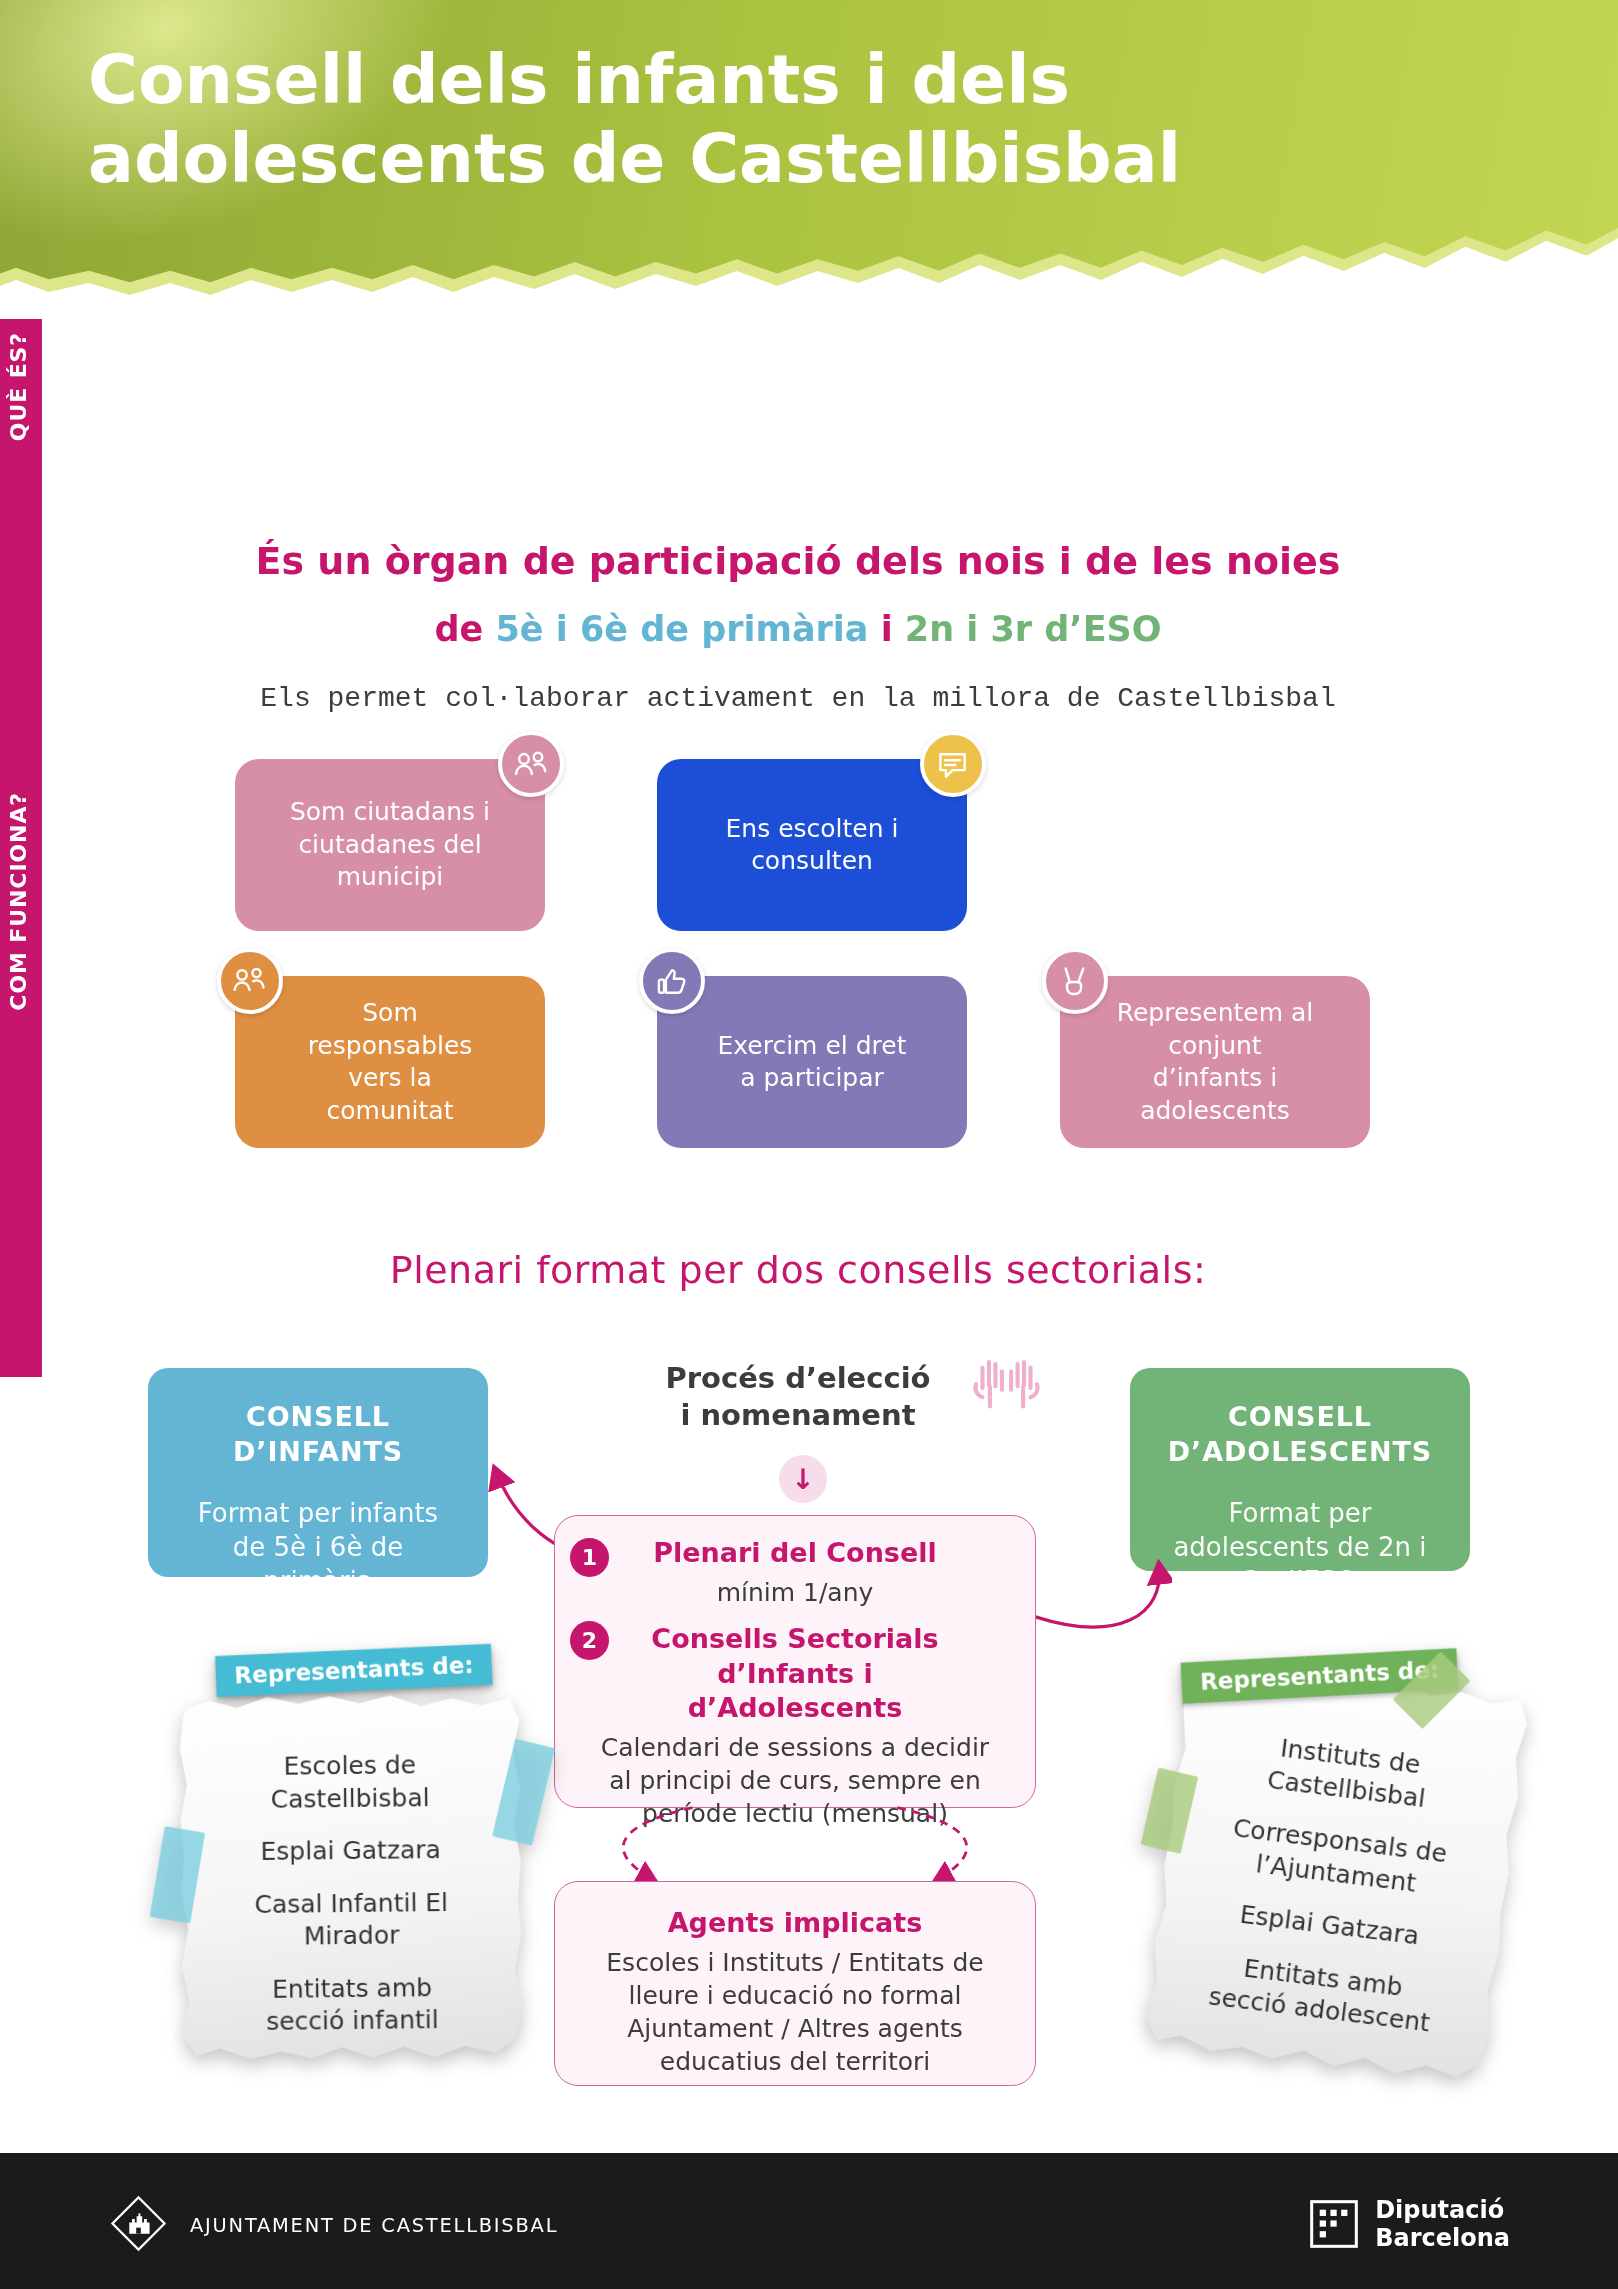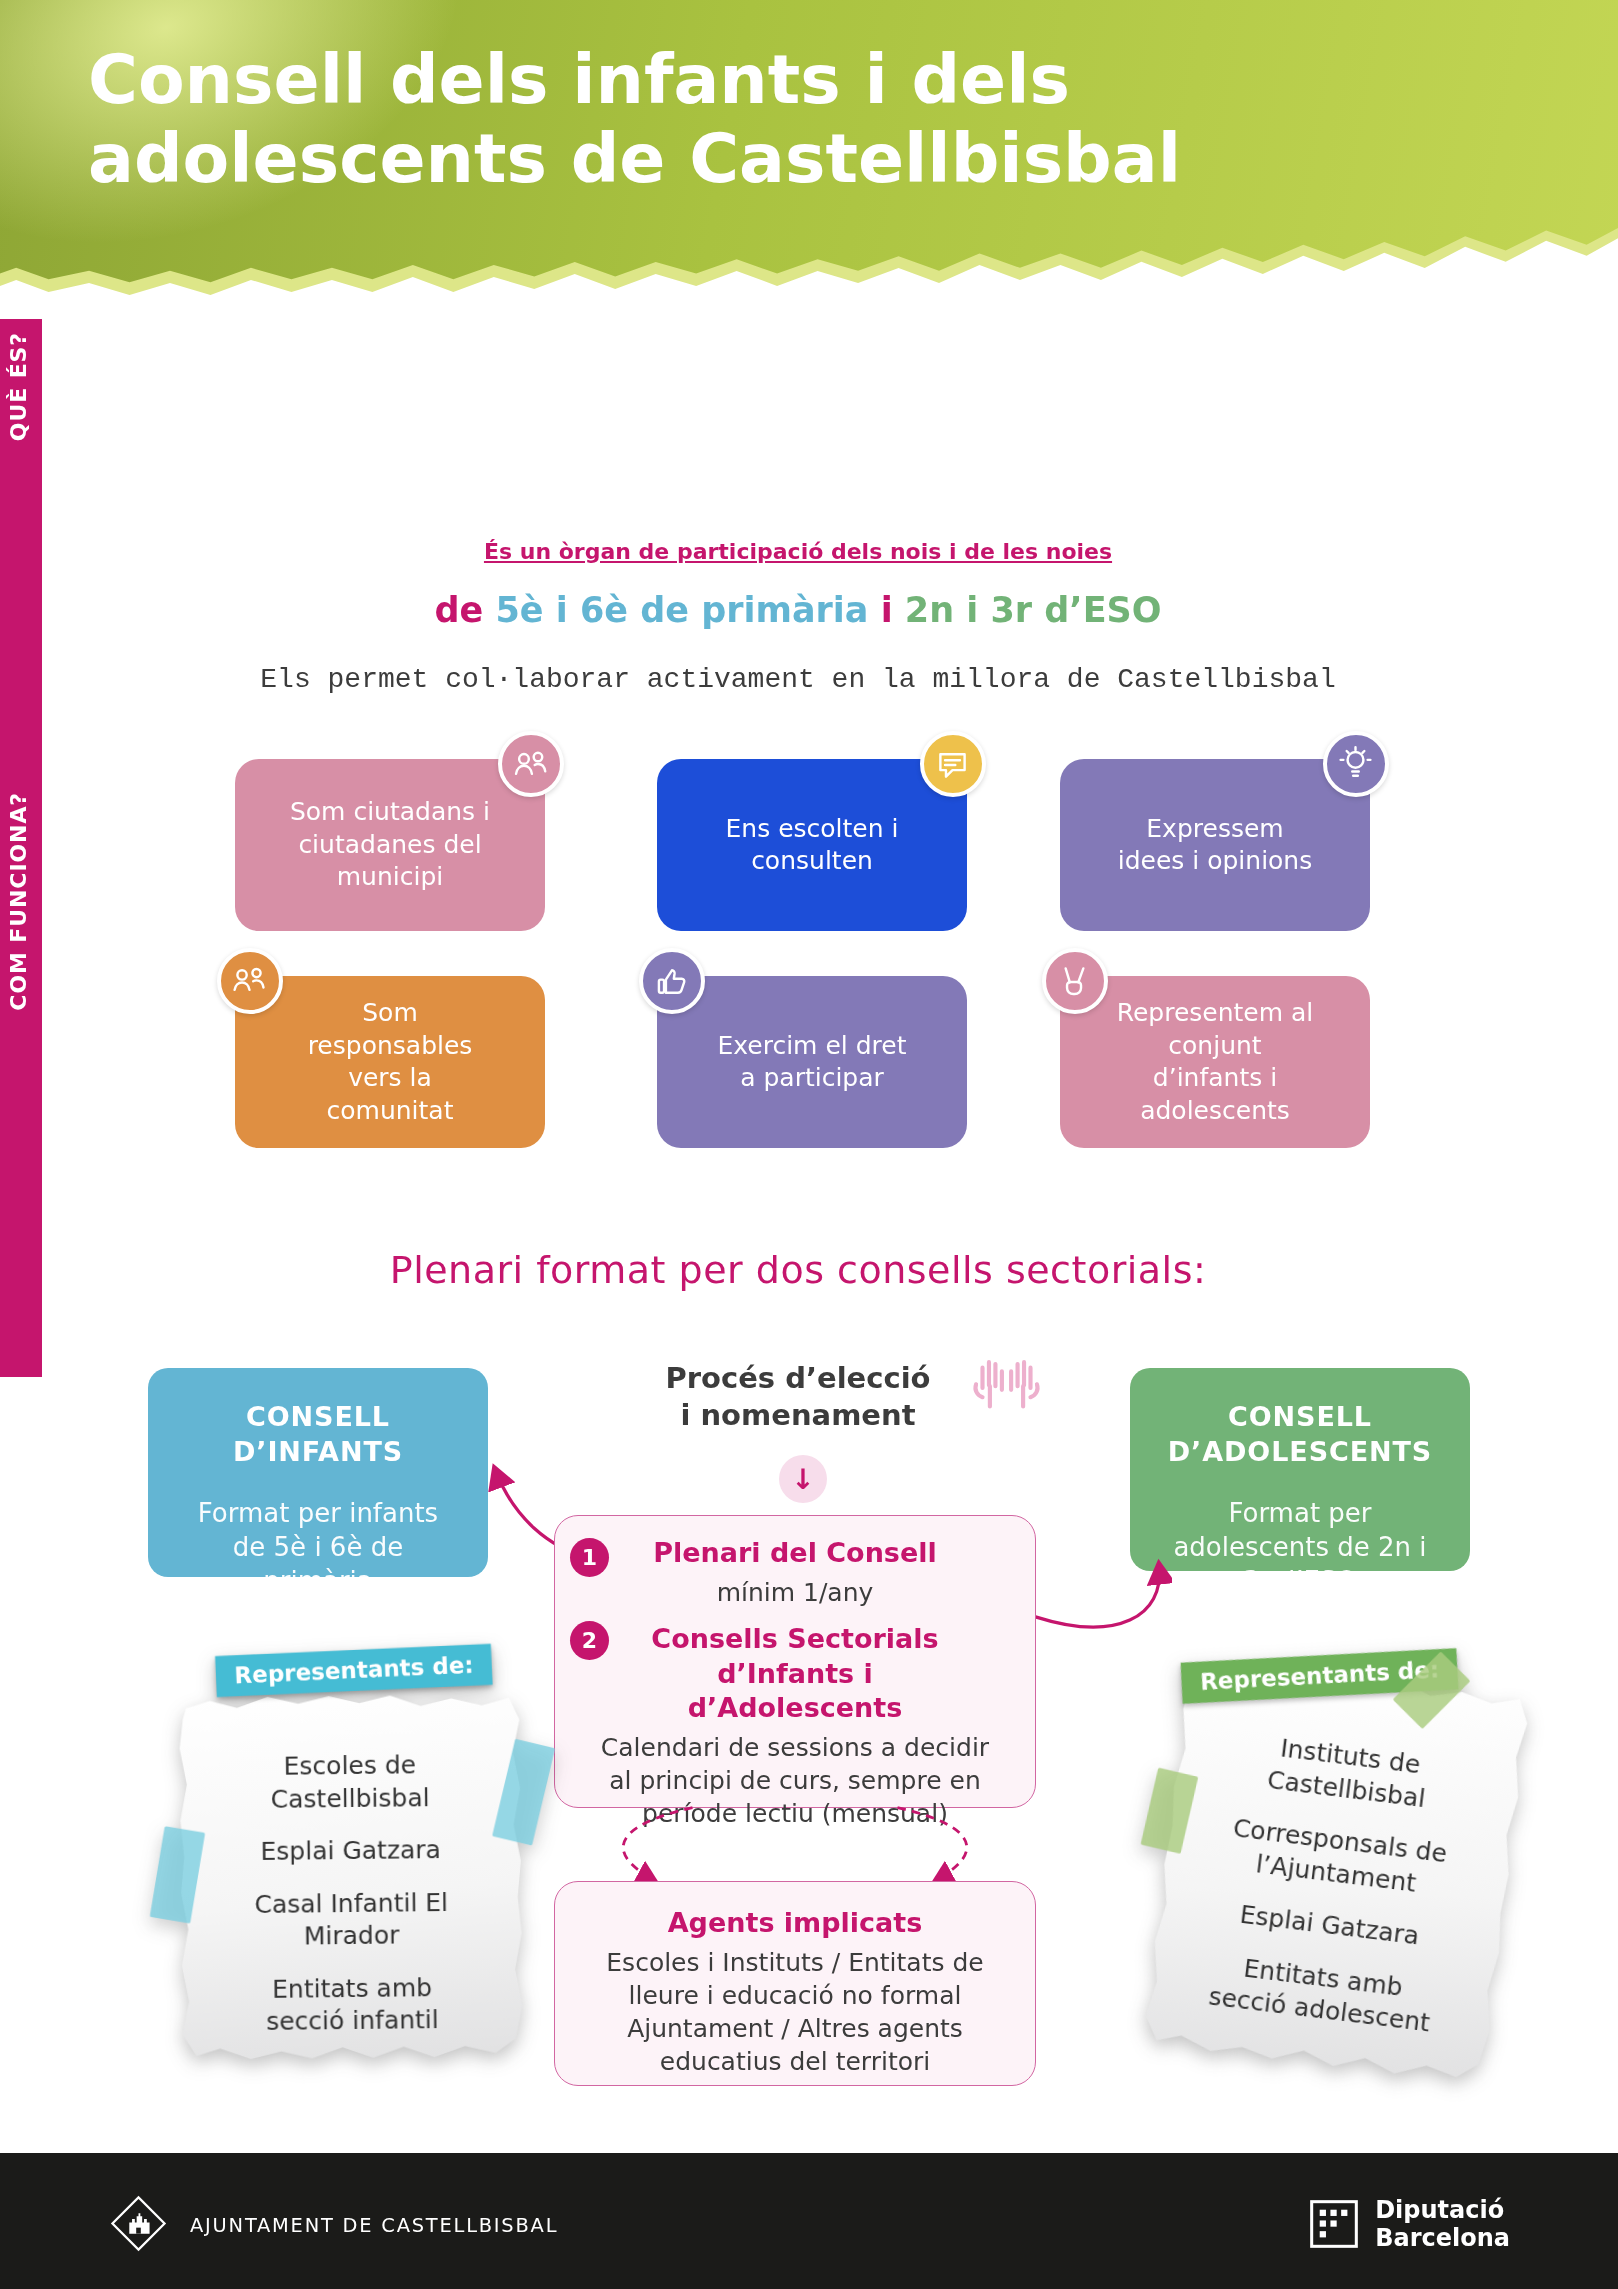--- a/index.html
+++ b/index.html
@@ -26,21 +26,21 @@
 
   
   .side-bar { position:absolute; left:0; top:319px; width:42px; height:1058px; background:var(--accent,#c5156d); }
   .side-label {
     position:absolute; left:5.5px; color:#fff; font-weight:bold; font-size:22px; letter-spacing:0.9px;
     writing-mode:vertical-rl; transform:rotate(180deg);
   }
 
   
   .intro { position:absolute; left:42px; right:65px; top:539px; text-align:center; }
-  .intro-l1 { color:var(--accent,#c5156d); font-size:22px; font-weight:bold;text-decoration:underline; }
+  .intro-l1 { color:var(--accent,#c5156d); font-size:38px; font-weight:bold; }
   .intro-l2 { margin-top:26px; font-size:35px; font-weight:bold; color:var(--accent,#c5156d); }
   .intro-l2 .t-blue { color:var(--blue,#63b5d3); }
   .intro-l2 .t-green { color:var(--green,#72b377); }
   .intro-l3 { margin-top:34px; color:var(--text-dark,#3c3c3c); font-size:28px;font-family:Liberation Mono, monospace; }
 
   
   .card {
     position:absolute; width:310px; height:172px; border-radius:24px; color:#fff;
     display:flex; align-items:center; justify-content:center; text-align:center;
     font-size:25px; line-height:1.3; padding:0 50px;
@@ -173,32 +173,20 @@
       <svg viewBox="0 0 44 44">
           <g fill="none" stroke="#fff" stroke-width="2.6" stroke-linejoin="round">
         <path d="M9 11h26v17H22l-7 7v-7H9z"></path>
             <path d="M14 17.5h16M14 22.5h11" stroke-linecap="round"></path>
       </g>
         </svg>
     </span>
     <span>Ens escolten i consulten</span>
   </div>
 
-  <div class="card" style="left: 1060px; top: 759px; background-color: rgb(131, 121, 183);">
-    <span class="icon-badge tr" style="background-color: rgb(131, 121, 183);">
-      <svg viewBox="0 0 44 44">
-          <g fill="none" stroke="#fff" stroke-width="2.6" stroke-linecap="round">
-        <circle cx="22" cy="17" r="8.5"></circle>
-            <path d="M18.5 29.5h7M19.5 34h5"></path>
-            <path d="M22 3.5v3M35 17h3M6 17h3M31.5 7.5l-2 2M12.5 7.5l2 2"></path>
-      </g>
-        </svg>
-    </span>
-    <span>Expressem idees i opinions</span>
-  </div>
 
   <div class="card" style="left: 235px; top: 976px; background-color: rgb(223, 143, 66);">
     <span class="icon-badge tl" style="background-color: rgb(223, 143, 66);">
       <svg viewBox="0 0 44 44">
           <g fill="none" stroke="#fff" stroke-width="2.6" stroke-linecap="round">
         <circle cx="14" cy="15" r="5"></circle>
             <path d="M6 31c.8-5 4.2-8 8-8s7.2 3 8 8"></path>
         <circle cx="29.5" cy="13" r="4.4"></circle>
             <path d="M26 21.8c1.1-.7 2.2-1 3.5-1 3.6 0 6.7 2.7 7.5 7.6"></path>
       </g>

